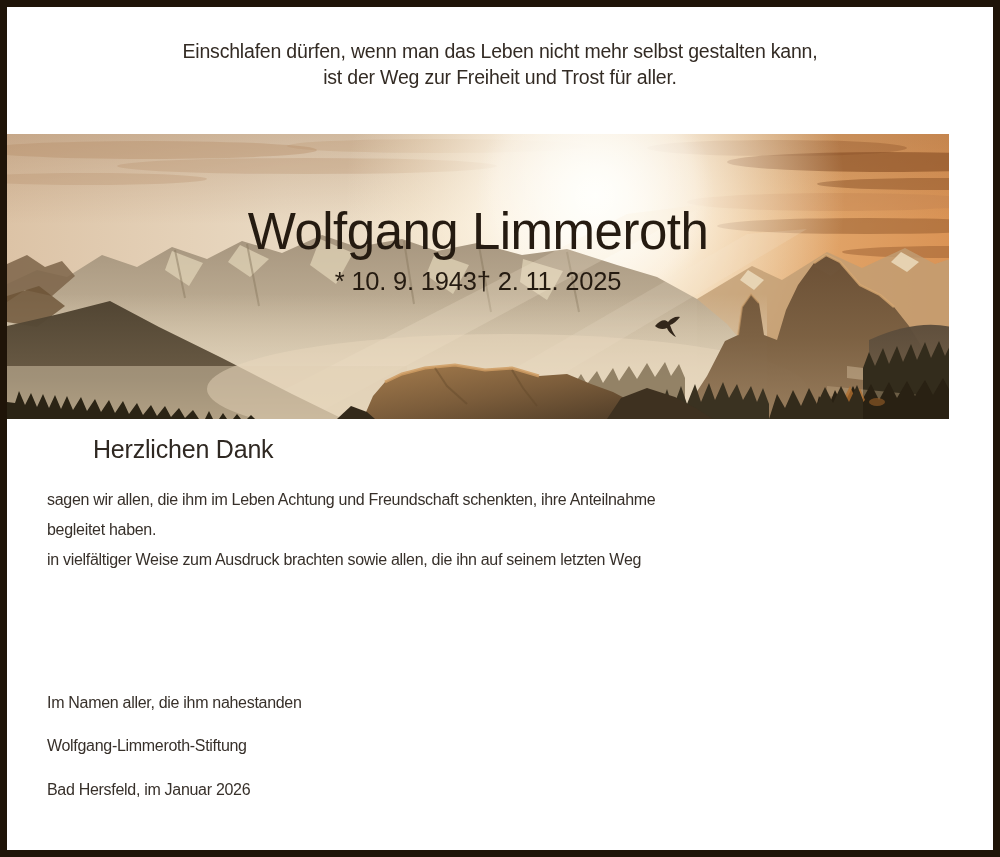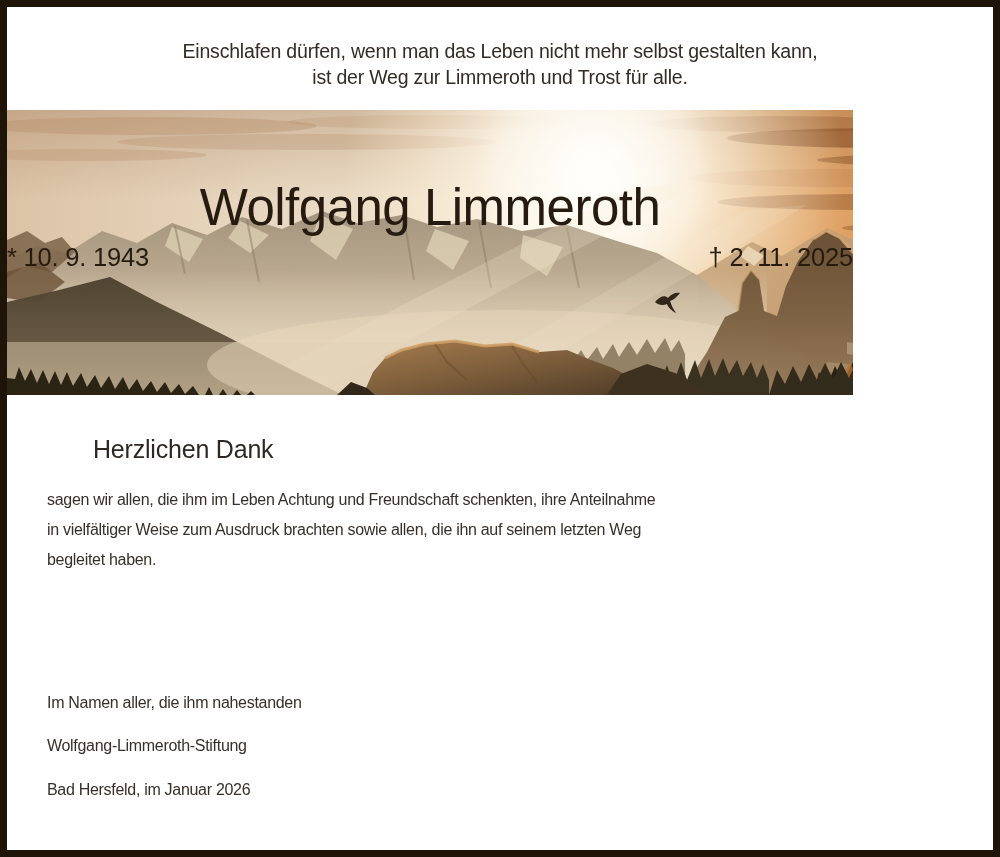--- a/index.html
+++ b/index.html
@@ -15,30 +15,30 @@
     position:relative;width:1000px;height:857px;
     border:7px solid var(--frame);
     background:#ffffff;overflow:hidden;
   }
   .epigraph{
     position:absolute;top:31px;left:0;width:986px;
     text-align:center;font-size:19.5px;line-height:26px;
     color:var(--text-dark);letter-spacing:-0.2px;
   }
   .hero{
-    position:absolute;top:103px;left:0;width:846px;height:285px;overflow:hidden;
+    position:absolute;top:127px;left:0;width:942px;height:285px;overflow:hidden;
   }
   .hero svg{display:block;width:986px;height:285px;}
   .hero-name{
     position:absolute;top:70px;left:0;width:100%;text-align:center;
     font-size:51px;line-height:1.1;color:var(--name-text);letter-spacing:-0.5px;
   }
   .hero-dates{
     position:absolute;top:133px;left:0;width:100%;
-    display:flex;justify-content:space-between;
+    display:flex;justify-content:center;
     font-size:25.5px;color:var(--name-text);letter-spacing:-0.2px;
   }
   .thanks-heading{
     position:absolute;top:427px;left:40px;
     font-size:25px;line-height:30px;color:#2f2822;letter-spacing:-0.2px;margin-left:46px;
   }
   .para{
     position:absolute;left:40px;
     font-size:16px;line-height:30px;color:var(--body-text);letter-spacing:-0.3px;
     white-space:nowrap;
@@ -49,21 +49,21 @@
   .foundation{top:724px;text-align:center;}
   .placedate{top:768px;}
 </style>
 </head>
 <body>
 
 <div class="ad">
 
   <div class="epigraph">
     <div>Einschlafen dürfen, wenn man das Leben nicht mehr selbst gestalten kann,</div>
-    <div>ist der Weg zur Limmeroth und Trost für alle.</div>
+    <div>ist der Weg zur Freiheit und Trost für aller.</div>
   </div>
 
   <div class="hero">
     <svg viewBox="0 0 986 285" xmlns="http://www.w3.org/2000/svg">
       <defs>
         <linearGradient id="sky" x1="0" y1="0" x2="1" y2="0">
           <stop offset="0" stop-color="#dcc3a6"></stop>
             <stop offset="0.28" stop-color="#e9d9c2"></stop>
           <stop offset="0.5" stop-color="#f0e3cd"></stop>
             <stop offset="0.68" stop-color="#e8c493"></stop>
@@ -219,22 +219,22 @@
     <div class="hero-dates">
       <span>* 10. 9. 1943</span>
       <span>† 2. 11. 2025</span>
     </div>
   </div>
 
   <div class="thanks-heading">Herzlichen Dank</div>
 
   <div class="para p1">
       <div>sagen wir allen, die ihm im Leben Achtung und Freundschaft schenkten, ihre Anteilnahme</div>
+      <div>begleitet haben.</div>
       <div>in vielfältiger Weise zum Ausdruck brachten sowie allen, die ihn auf seinem letzten Weg</div>
-      <div>begleitet haben.</div>
     </div>
 
 
   <div class="para closing">Im Namen aller, die ihm nahestanden</div>
 
   <div class="para foundation">Wolfgang-Limmeroth-Stiftung</div>
 
   <div class="para placedate">Bad Hersfeld, im Januar 2026</div>
 
 </div>

